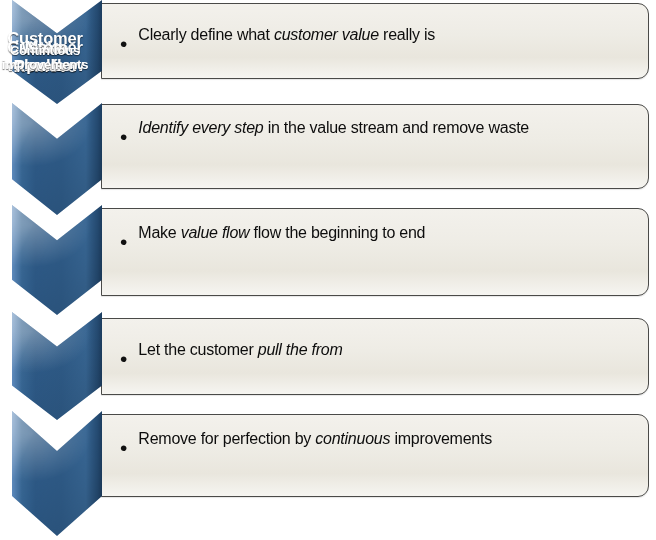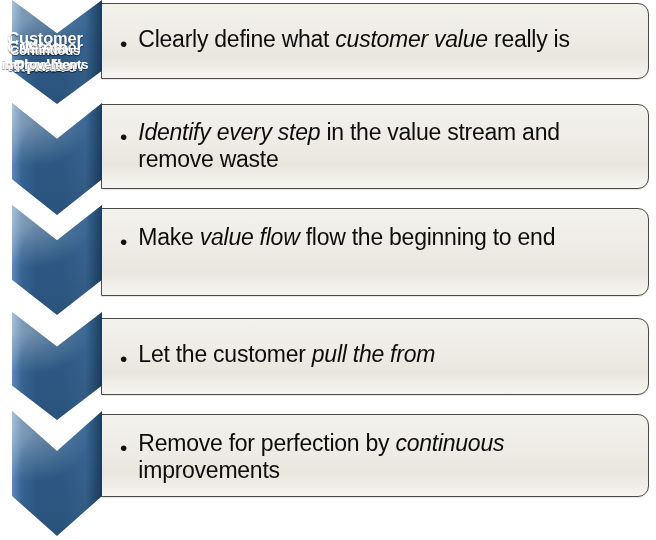--- a/index.html
+++ b/index.html
@@ -126,21 +126,21 @@
     flex: 0 0 auto;
     font-size: 21px;
     line-height: 1;
     color: #111111;
     margin-right: 11px;
     margin-top: 7px;
   }
   .callout-text {
     flex: 1 1 auto;
     color: #0d0d0d;
-    font-size: 23px;
+    font-size: 16px;
     line-height: 1.17;
     letter-spacing: -0.25px;
   }
   .callout-text i {
     font-style: italic;
   }
 
   
   #row-1 .callout { top: 3px;   height: 76px; }
   #row-1 .callout-inner { top: 22px; }

